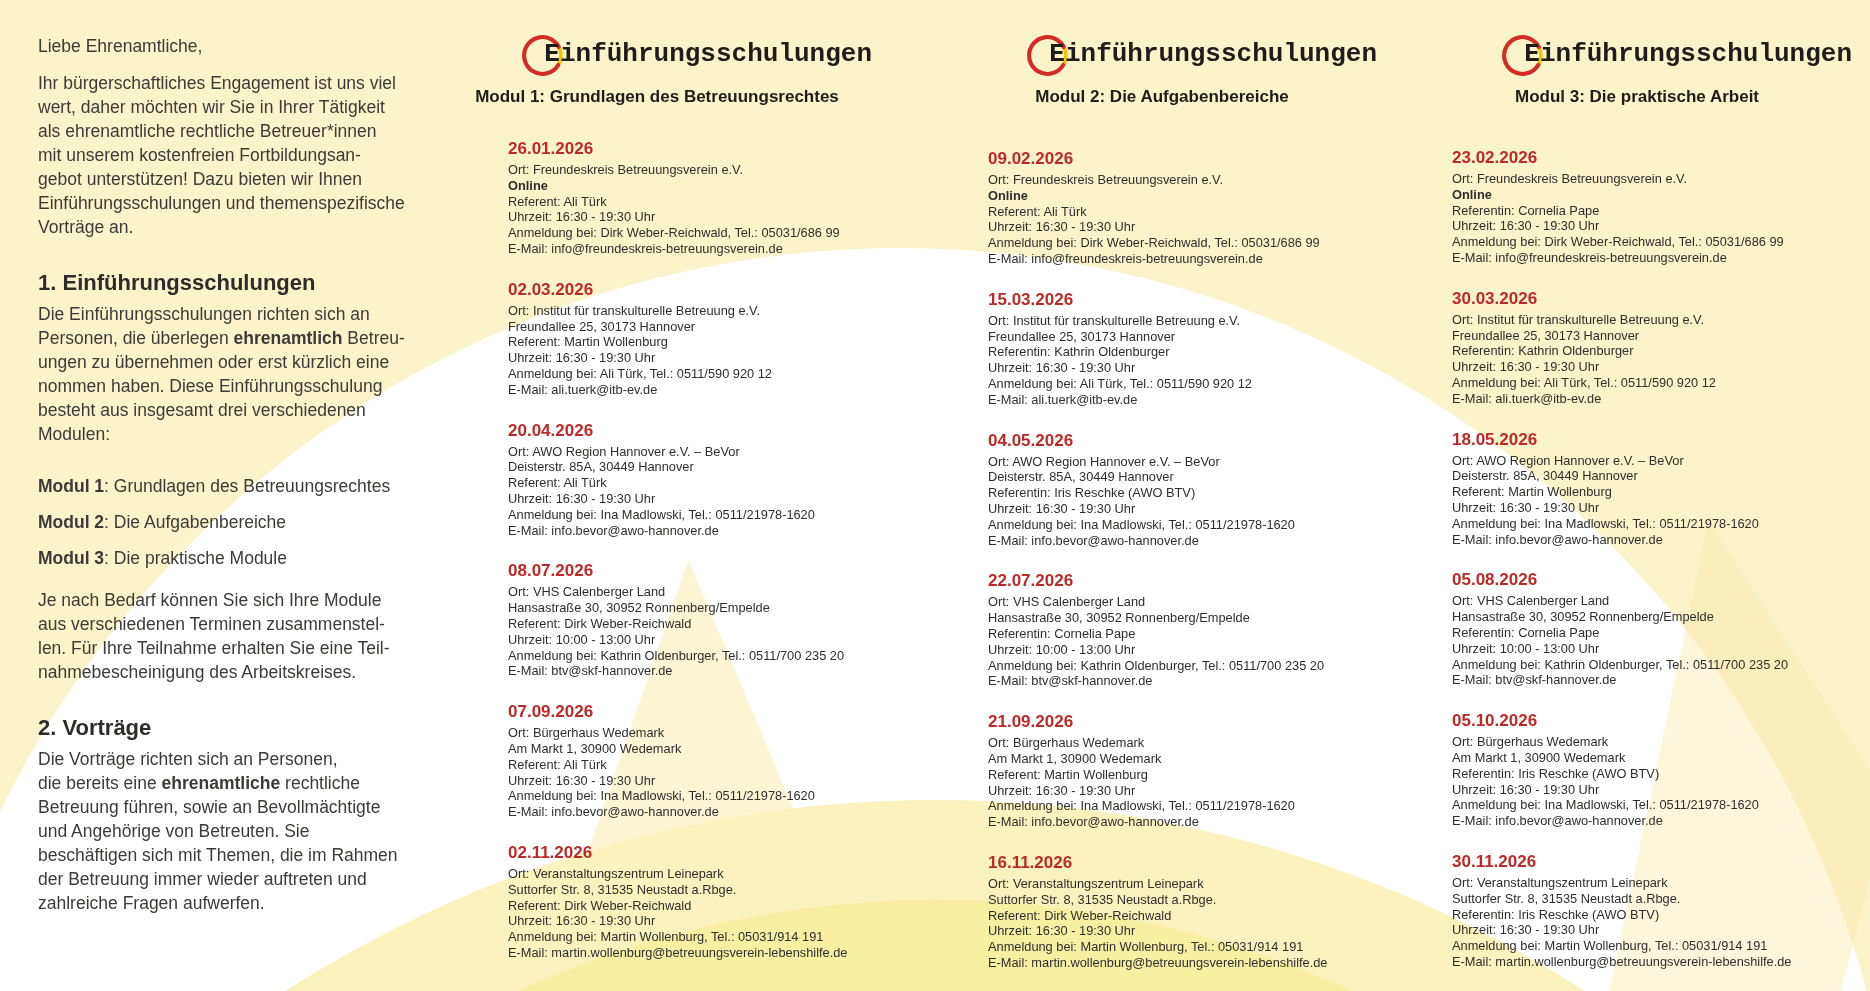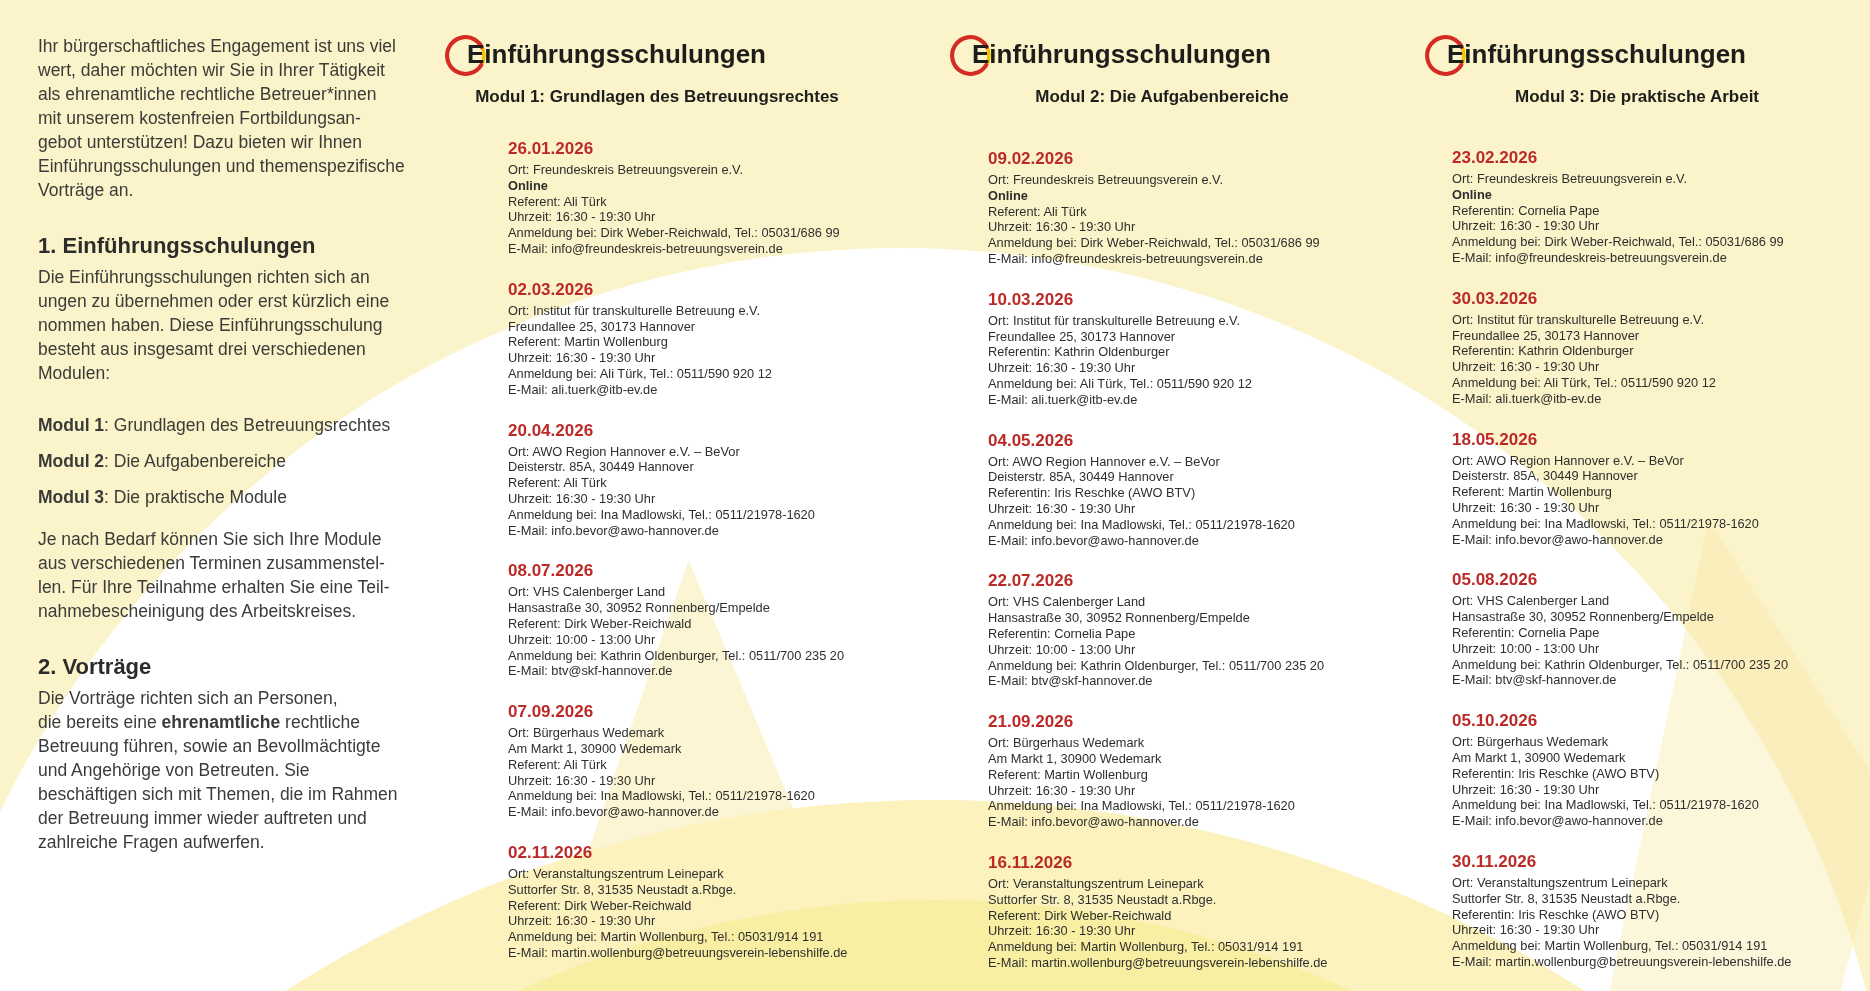--- a/index.html
+++ b/index.html
@@ -47,21 +47,21 @@
   .mb-lg{margin-bottom:32px;}
   .mb-md{margin-bottom:28px;}
   .intro h2{font-size:22px;line-height:24px;font-weight:bold;color:#2c2c2b;margin:0 0 7px 0;}
   .modules .tline{margin-bottom:12px;}
   .modules{margin-bottom:18px;}
   
   .schulung-col{position:absolute;top:34px;width:430px;}
   .schulung-col.c0{left:442px;}
   .schulung-col.c1{left:947px;}
   .schulung-col.c2{left:1422px;}
-  .col-title-row{display:flex;justify-content:flex-start;align-items:center;height:40px;}
+  .col-title-row{display:flex;justify-content:flex-end;align-items:center;height:40px;font-family:Liberation Mono, monospace;}
   .logo{width:47px;height:47px;margin-right:-22px;flex:0 0 auto;position:relative;top:1px;}
   .logo svg{display:block;width:47px;height:47px;}
   .col-title{font-size:26px;font-weight:bold;color:#1d1d1b;margin:0;position:relative;}
   .col-subtitle{font-size:17px;font-weight:bold;color:#1d1d1b;margin:13px 0 0 0;text-align:center;}
   .events{margin-top:32px;}
   .c0 .events{margin-top:32px;padding-left:66px;}
   .c1 .events{margin-top:42px;padding-left:41px;}
   .c2 .events{margin-top:41px;padding-left:30px;}
   .event{margin-bottom:23px;}
   .event-date{font-size:17px;font-weight:bold;color:#bc2a28;margin-bottom:3px;}
@@ -72,32 +72,34 @@
 
 <div class="page">
 
   <div class="bg-circle-white"></div>
   <div class="bg-ray-left"></div>
   <div class="bg-ray-right"></div>
   <div class="bg-circle-mid"></div>
   <div class="bg-circle-bottom"></div>
 
   <aside class="intro">
+    <div class="greeting">Liebe Ehrenamtliche,</div>
     <div class="para mb-lg">
         <div class="tline"><span>Ihr bürgerschaftliches Engagement ist uns viel</span></div>
         <div class="tline"><span>wert, daher möchten wir Sie in Ihrer Tätigkeit</span></div>
         <div class="tline"><span>als ehrenamtliche rechtliche  Betreuer*innen</span></div>
         <div class="tline"><span>mit unserem kostenfreien Fortbildungsan-</span></div>
         <div class="tline"><span>gebot unterstützen! Dazu bieten wir Ihnen</span></div>
         <div class="tline"><span>Einführungsschulungen und themenspezifische</span></div>
         <div class="tline"><span>Vorträge an.</span></div>
       </div>
     <h2>1. Einführungsschulungen</h2>
     <div class="para mb-md">
         <div class="tline"><span>Die Einführungsschulungen richten sich an</span></div>
+        <div class="tline"><span>Personen, die überlegen </span><span class="b">ehrenamtlich</span><span> Betreu-</span></div>
         <div class="tline"><span>ungen zu übernehmen oder erst kürzlich eine</span></div>
         <div class="tline"><span>nommen haben. Diese Einführungsschulung</span></div>
         <div class="tline"><span>besteht aus insgesamt drei verschiedenen</span></div>
         <div class="tline"><span>Modulen:</span></div>
       </div>
     <div class="para modules">
         <div class="tline"><span class="b">Modul 1</span><span>: Grundlagen des Betreuungsrechtes</span></div>
         <div class="tline"><span class="b">Modul 2</span><span>: Die Aufgabenbereiche</span></div>
         <div class="tline"><span class="b">Modul 3</span><span>: Die praktische Module</span></div>
       </div>
@@ -221,21 +223,21 @@
     <div class="event-details">
               <div class="tline"><span>Ort: Freundeskreis Betreuungsverein e.V.</span></div>
               <div class="tline"><span class="b">Online</span></div>
               <div class="tline"><span>Referent: Ali Türk</span></div>
               <div class="tline"><span>Uhrzeit: 16:30 - 19:30 Uhr</span></div>
               <div class="tline"><span>Anmeldung bei: Dirk Weber-Reichwald, Tel.: 05031/686 99</span></div>
               <div class="tline"><span>E-Mail: info@freundeskreis-betreuungsverein.de</span></div>
             </div>
   </article>
           <article class="event">
-    <div class="event-date">10.03.2026</div>
+    <div class="event-date">15.03.2026</div>
     <div class="event-details">
               <div class="tline"><span>Ort: Institut für transkulturelle Betreuung e.V.</span></div>
               <div class="tline"><span>Freundallee 25, 30173 Hannover</span></div>
               <div class="tline"><span>Referentin: Kathrin Oldenburger</span></div>
               <div class="tline"><span>Uhrzeit: 16:30 - 19:30 Uhr</span></div>
               <div class="tline"><span>Anmeldung bei: Ali Türk, Tel.: 0511/590 920 12</span></div>
               <div class="tline"><span>E-Mail: ali.tuerk@itb-ev.de</span></div>
             </div>
   </article>
           <article class="event">

